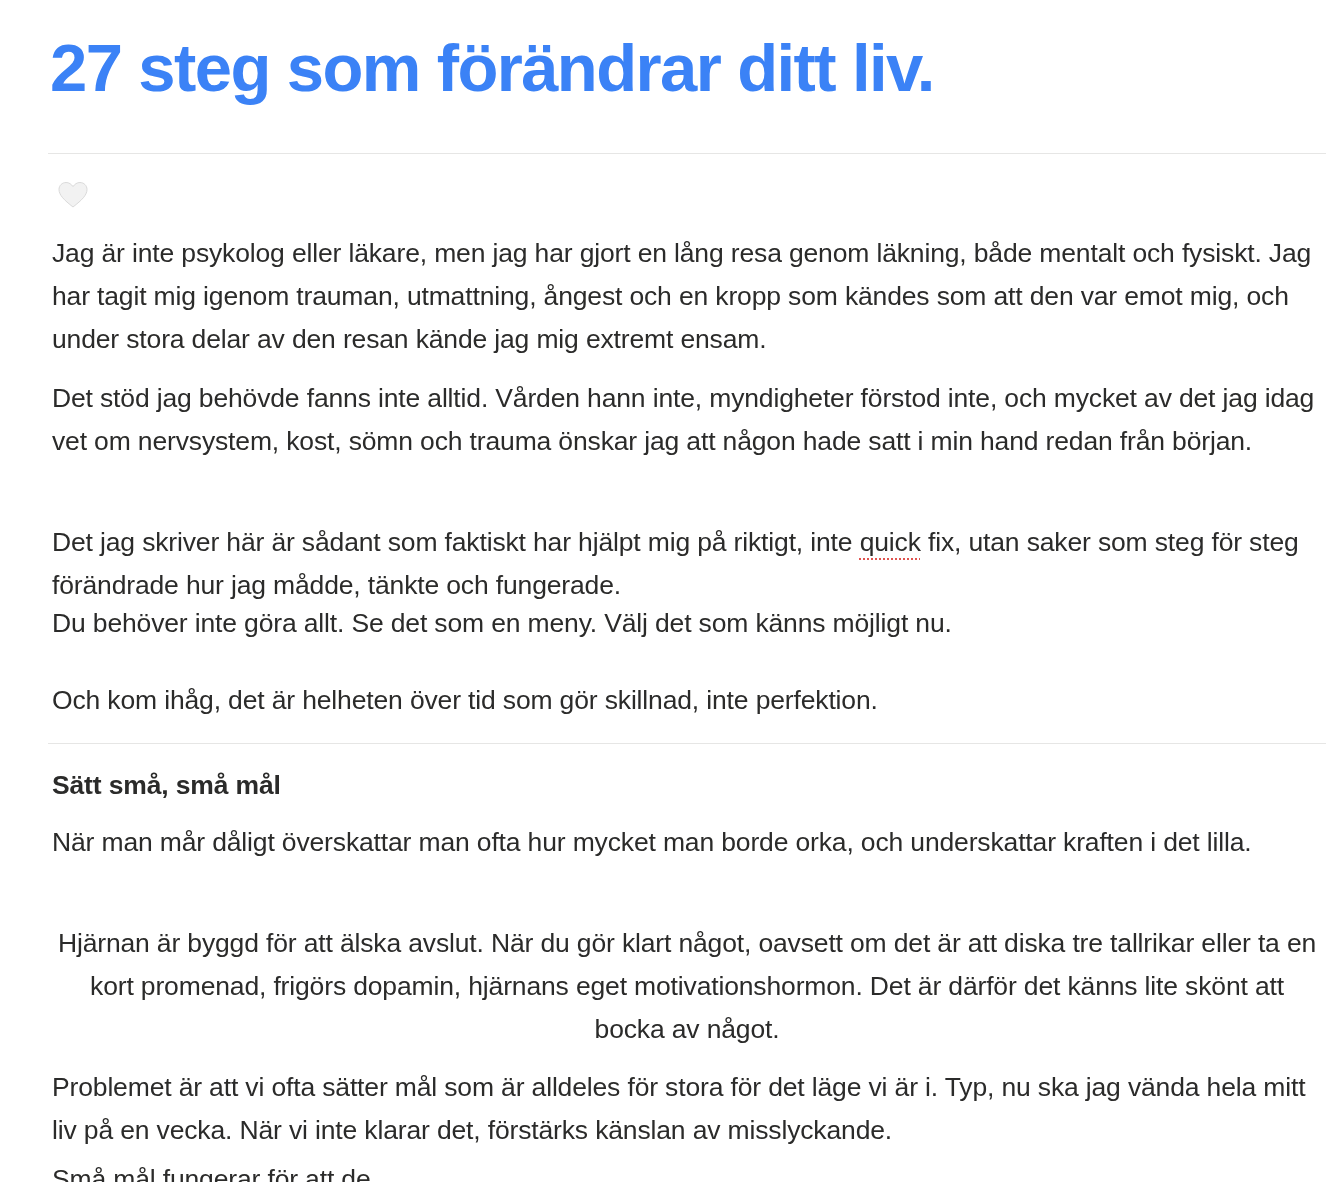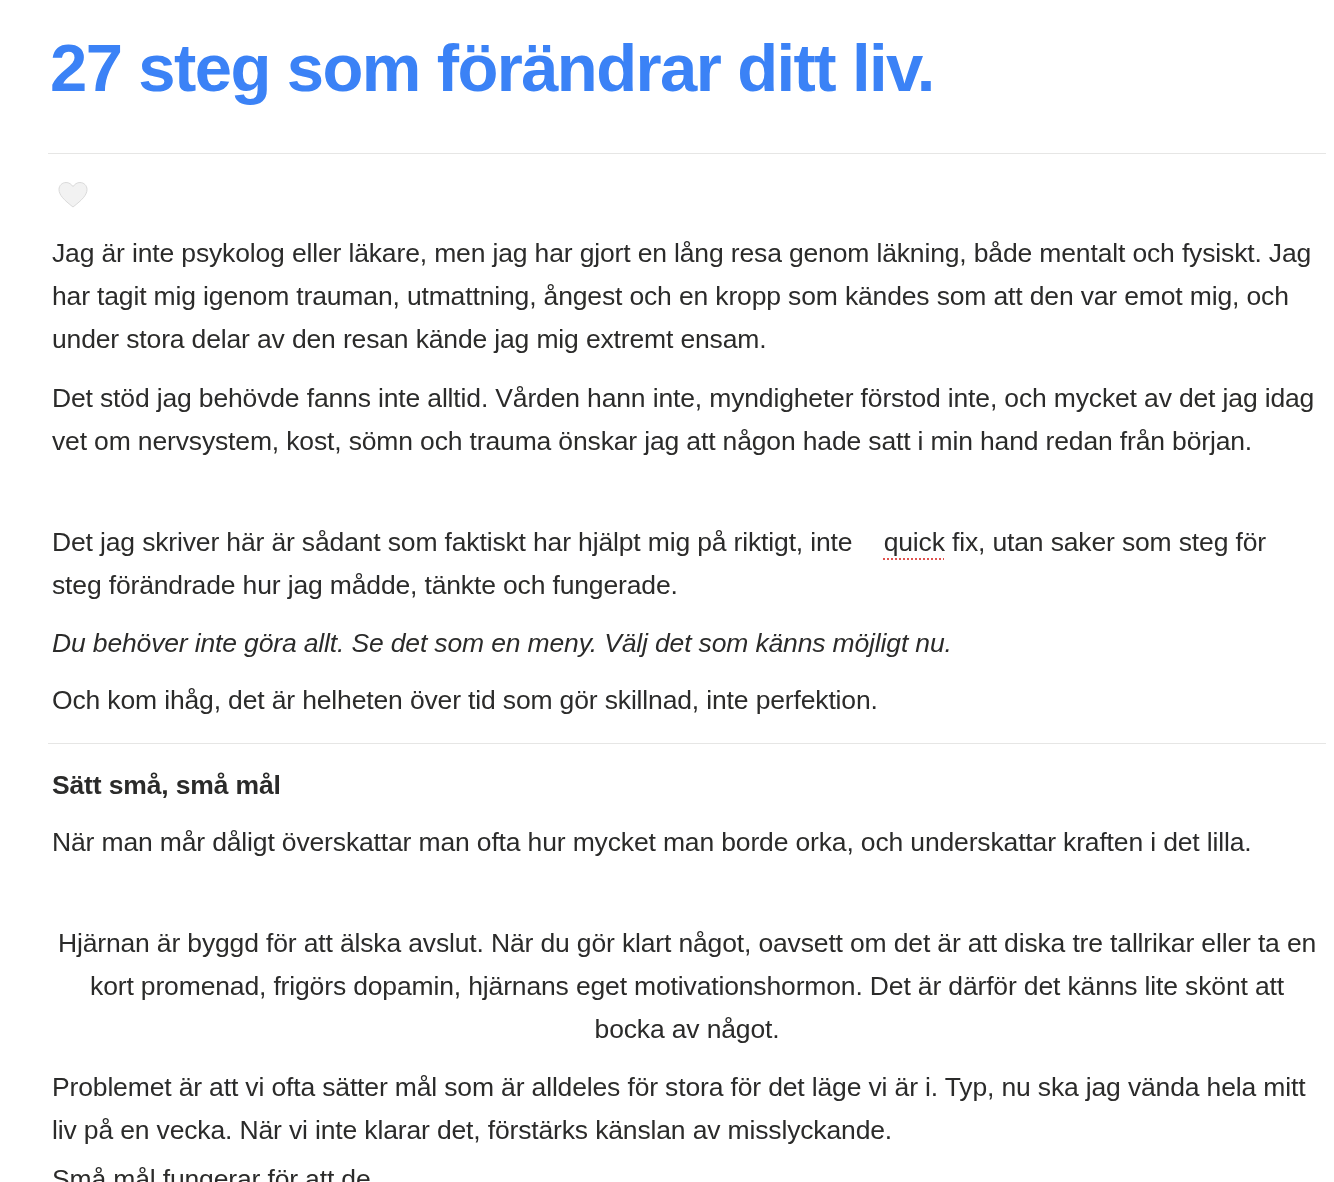--- a/index.html
+++ b/index.html
@@ -57,21 +57,20 @@
       display: inline-block;
       width: 30px;
       height: 28px;
       vertical-align: -5px;
       margin-left: 6px;
     }
     .spell {
       text-decoration: underline dotted #e0534f;
       text-decoration-thickness: 2px;
       text-underline-offset: 7px;
-      margin-left: 24px;
     }
     .cutoff {
       position: absolute;
       left: 52px;
       top: 1162px;
       height: 20px;
       overflow: hidden;
       width: 1270px;
     }
     .cutoff p {
@@ -95,21 +94,21 @@
   <p class="block" style="top:174px;"><span class="heart"><svg width="30" height="28" viewBox="0 0 30 28">
           <path d="M15 26 C 6 19, 1 14, 1 8.5 C 1 4.5, 4.2 1.5, 8 1.5 C 11 1.5, 13.4 3.2, 15 5.6 C 16.6 3.2, 19 1.5, 22 1.5 C 25.8 1.5, 29 4.5, 29 8.5 C 29 14, 24 19, 15 26 Z" fill="#f2f2f2" stroke="#dadada" stroke-width="1"></path>
         </svg></span></p>
 
   <p class="block" style="top:232px;">Jag är inte psykolog eller läkare, men jag har gjort en lång resa genom läkning, både mentalt och fysiskt. Jag har tagit mig igenom trauman, utmattning, ångest och en kropp som kändes som att den var emot mig, och under stora delar av den resan kände jag mig extremt ensam.</p>
 
   <p class="block" style="top:377px;">Det stöd jag behövde fanns inte alltid. Vården hann inte, myndigheter förstod inte, och mycket av det jag idag vet om nervsystem, kost, sömn och trauma önskar jag att någon hade satt i min hand redan från början.</p>
 
   <p class="block" style="top:521px;"><span>Det jag skriver här är sådant som faktiskt har hjälpt mig på riktigt, inte </span><span class="spell">quick</span><span> fix, utan saker som steg för steg förändrade hur jag mådde, tänkte och fungerade.</span></p>
 
-  <p class="block" style="top:622px;font-style:italic;">Du behöver inte göra allt. Se det som en meny. Välj det som känns möjligt nu.</p>
+  <p class="block" style="top:602px;">Du behöver inte göra allt. Se det som en meny. Välj det som känns möjligt nu.</p>
 
   <p class="block" style="top:679px;">Och kom ihåg, det är helheten över tid som gör skillnad, inte perfektion.</p>
 
   <div class="divider" style="top:743px;"></div>
 
   <p class="block heading" style="top:764px;">Sätt små, små mål</p>
 
   <p class="block" style="top:821px;">När man mår dåligt överskattar man ofta hur mycket man borde orka, och underskattar kraften i det lilla.</p>
 
   <p class="block" style="top:922px;text-align:center;">Hjärnan är byggd för att älska avslut. När du gör klart något, oavsett om det är att diska tre tallrikar eller ta en kort promenad, frigörs dopamin, hjärnans eget motivationshormon. Det är därför det känns lite skönt att bocka av något.</p>

